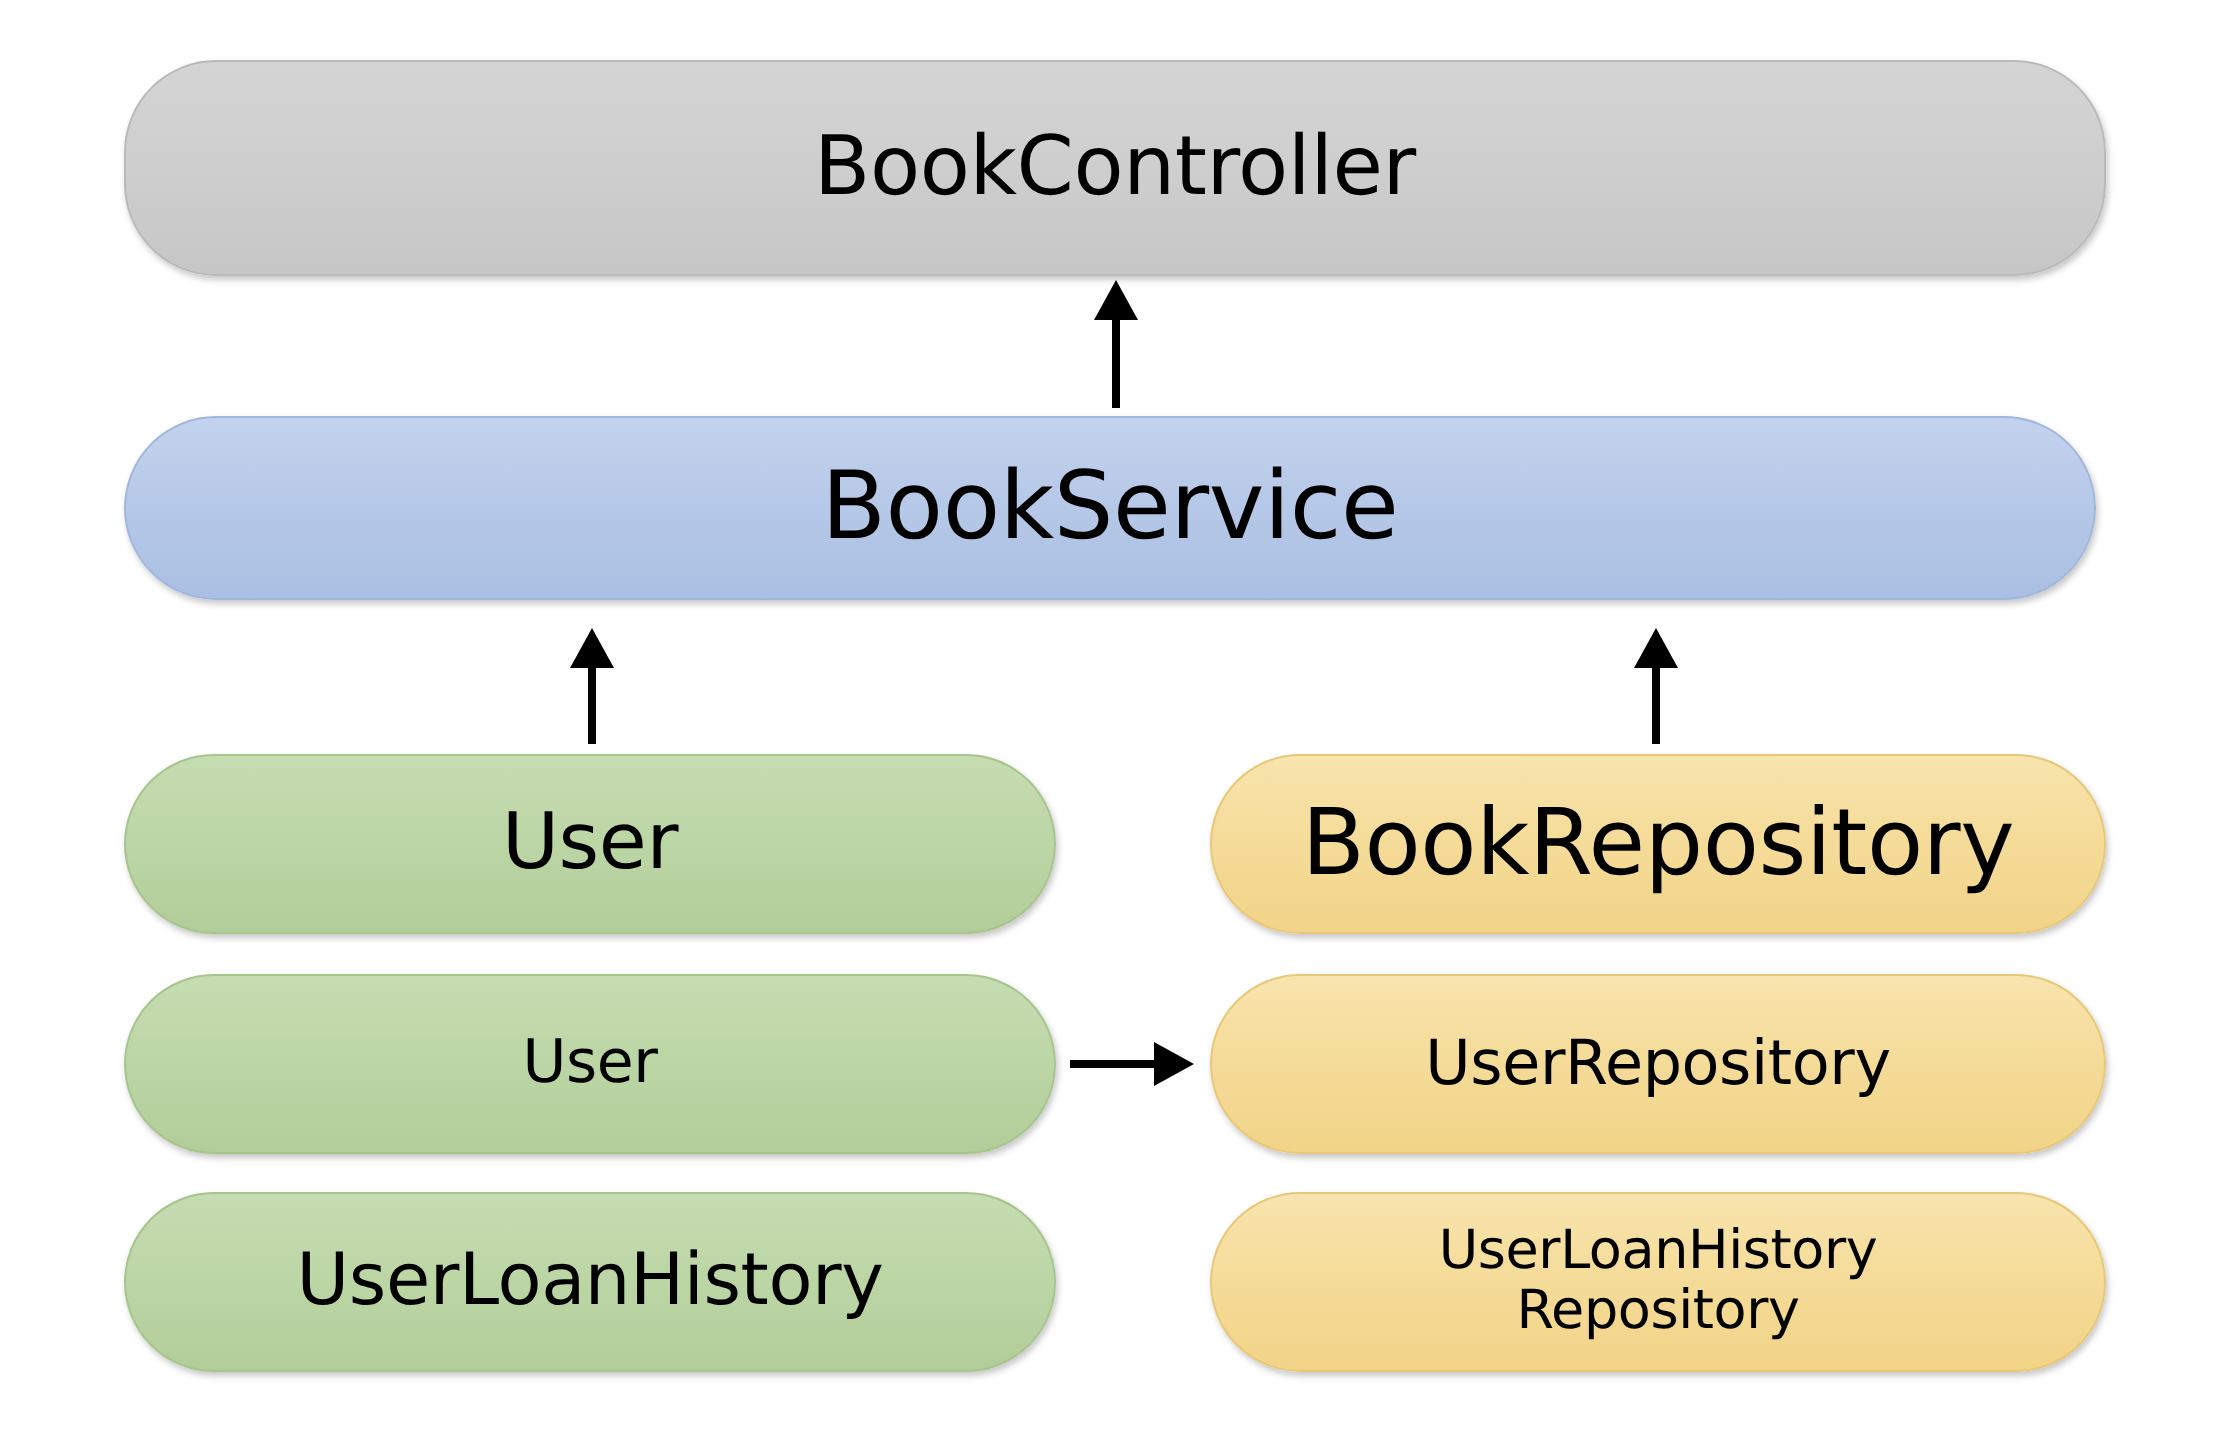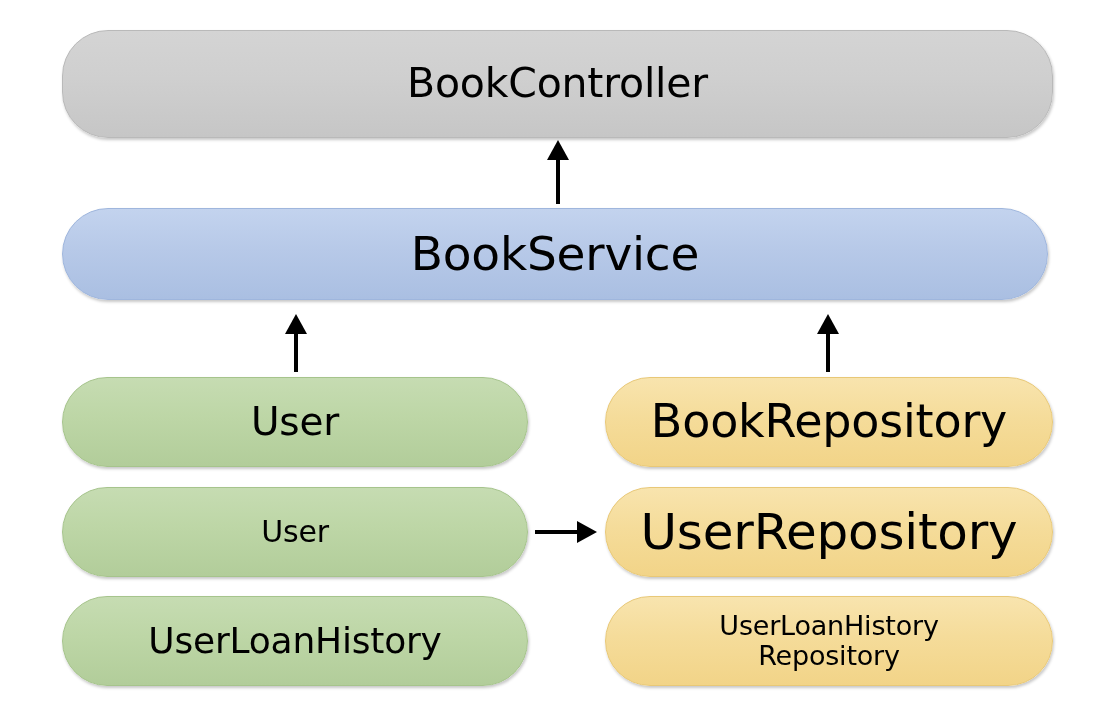--- a/index.html
+++ b/index.html
@@ -62,21 +62,21 @@
 
   
   .n-controller { left: 62px;  top: 30px;  width: 991px; height: 108px; font-size: 41px; }
   .n-service    { left: 62px;  top: 208px; width: 986px; height: 92px;  font-size: 47px; }
 
   .n-book       { left: 62px;  top: 377px; width: 466px; height: 90px;  font-size: 39px; }
   .n-user       { left: 62px;  top: 487px; width: 466px; height: 90px;  font-size: 30px; }
   .n-ulh        { left: 62px;  top: 596px; width: 466px; height: 90px;  font-size: 36px; }
 
   .n-bookrepo   { left: 605px; top: 377px; width: 448px; height: 90px;  font-size: 46px; }
-  .n-userrepo   { left: 605px; top: 487px; width: 448px; height: 90px;  font-size: 50px; }
+  .n-userrepo   { left: 605px; top: 487px; width: 448px; height: 90px;  font-size: 31px; }
   .n-ulhrepo    { left: 605px; top: 596px; width: 448px; height: 90px;  font-size: 27px; }
 
   
   .arrow {
     position: absolute;
     overflow: visible;
   }
   .arrow svg { display: block; }
 
   .a-ctrl   { left: 536px; top: 138px; width: 44px; height: 66px; }

